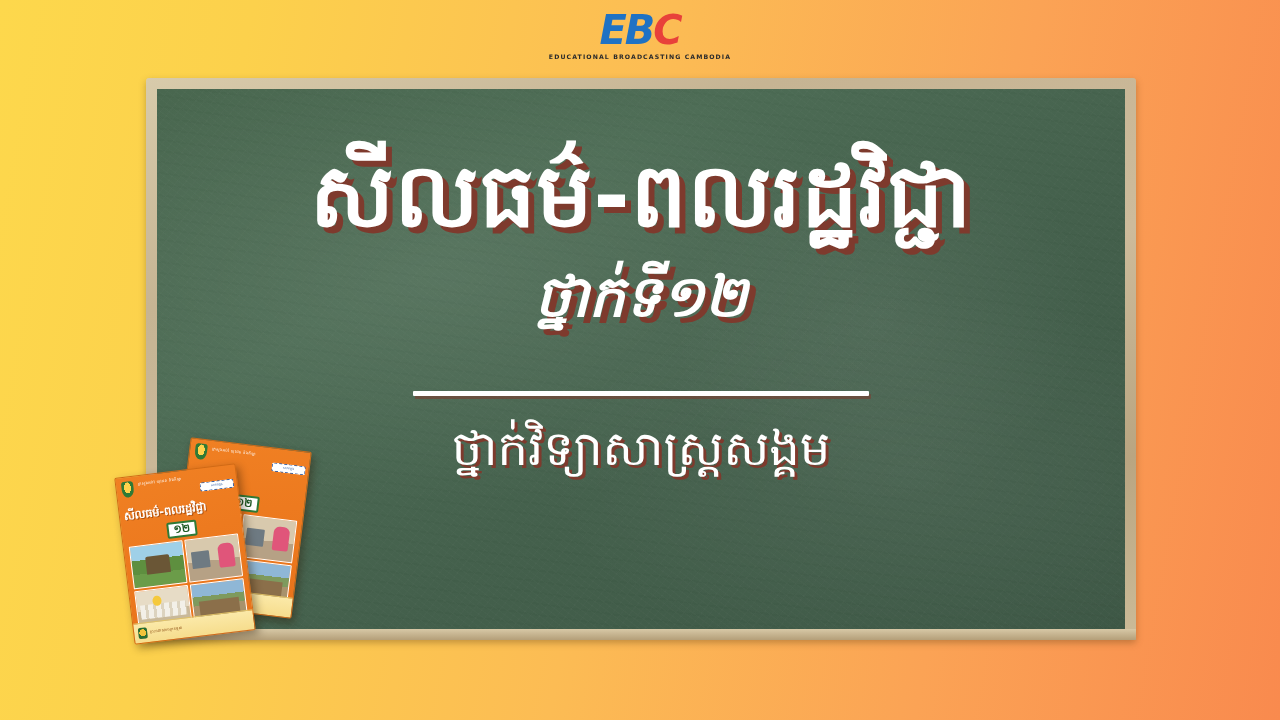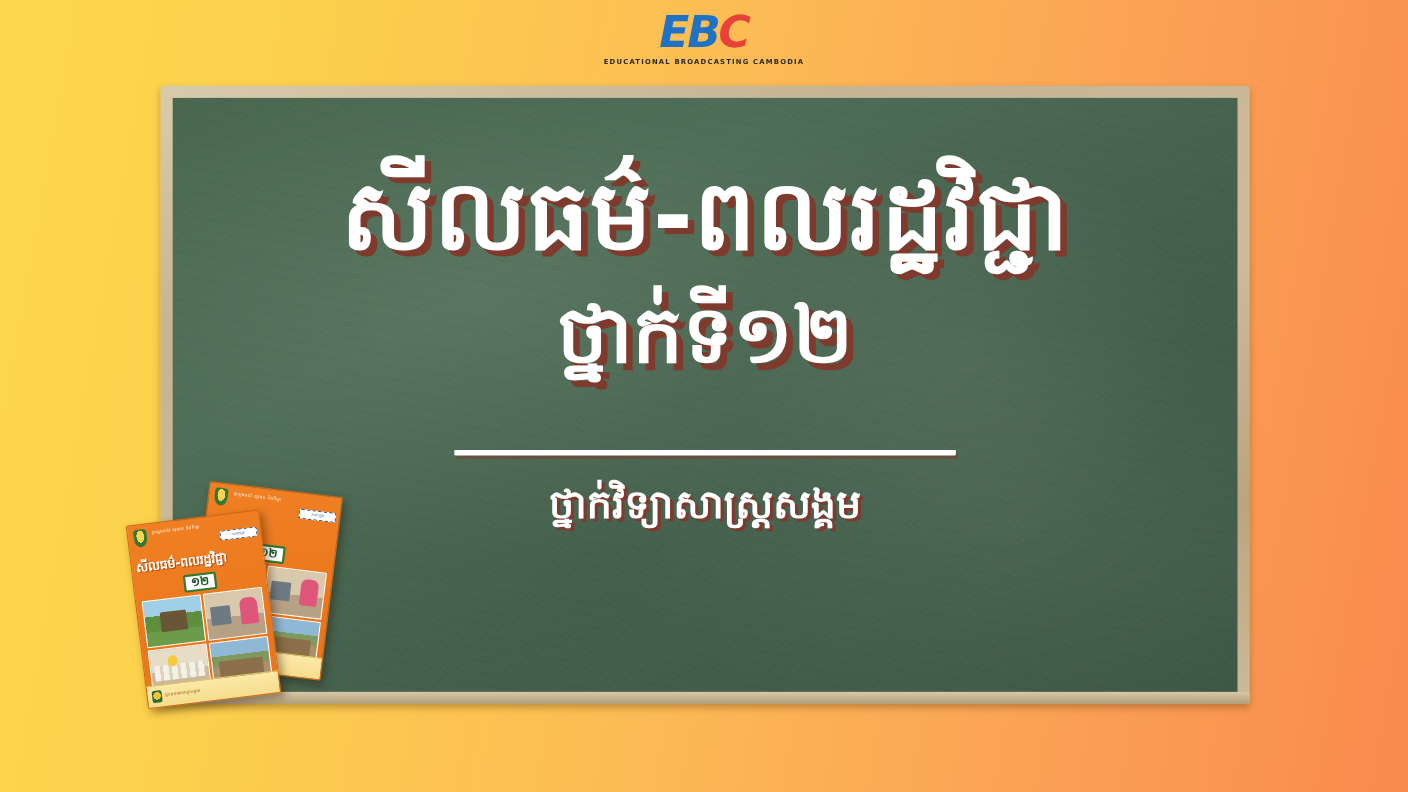--- a/index.html
+++ b/index.html
@@ -76,30 +76,30 @@
   }
   .khmer{
     font-family:"DejaVu Sans", sans-serif;
     color:#ffffff;
     text-shadow:6px 6px 0 #7e3a2d;
     text-align:center;
     line-height:1.16;
     white-space:nowrap;
   }
   .title-1{ font-size:88px; font-weight:bold; letter-spacing:1px; }
-  .title-2{ font-size:72px; font-weight:bold; margin-top:16px; }
+  .title-2{ font-size:57px; font-weight:bold; margin-top:16px;font-style:italic; }
 
   .divider{
     width:456px; height:5px; background:#ffffff;
     margin-top:62px; border-radius:1px;
     box-shadow:2px 3px 0 rgba(126,58,45,.55);
   }
   .subtitle{
     font-family:"DejaVu Sans", sans-serif;
-    color:#ffffff; font-size:36px; font-weight:bold;
+    color:#ffffff; font-size:48px; font-weight:normal;
     text-shadow:3px 3px 0 #7e3a2d;
     margin-top:22px; white-space:nowrap;
   }
 
   
   .books{ position:absolute; left:118px; top:440px; width:210px; height:205px; z-index:5; }
   .book{
     position:absolute; width:122px; height:168px;
     background:linear-gradient(170deg,#f08023 0%,#ed7a1f 40%,#e8731b 100%);
     border:1px solid #d06a16;

